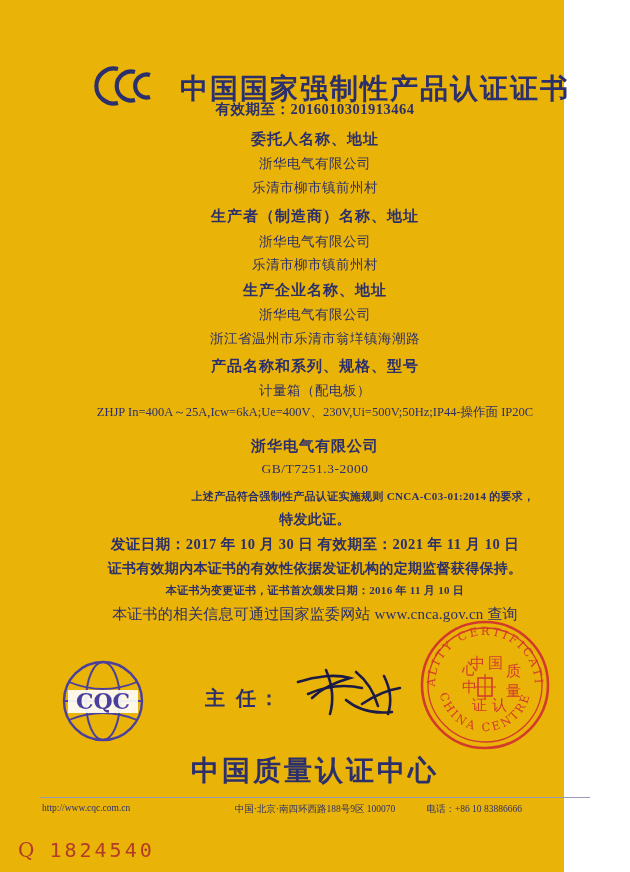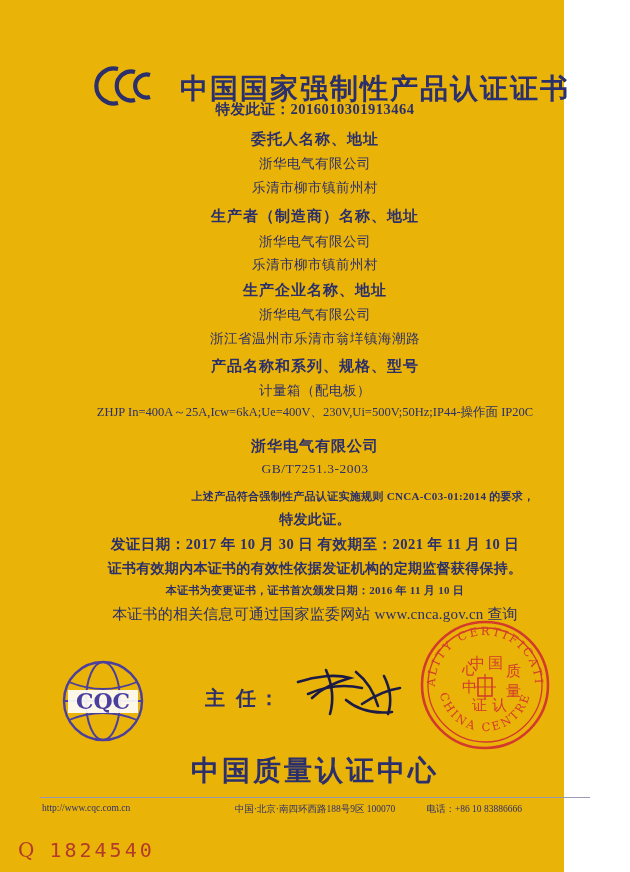--- a/index.html
+++ b/index.html
@@ -168,40 +168,40 @@
         <g fill="none" stroke="#2b2f6b" stroke-width="4.2">
           <path d="M30 7 A17.5 17.5 0 1 0 30 41"></path>
           <path d="M47 10 A14.5 14.5 0 1 0 47 38"></path>
           <path d="M62 13 A11.5 11.5 0 1 0 62 35"></path>
         </g>
       </svg>
     </div>
     <div class="main-title">中国国家强制性产品认证证书</div>
   </div>
 
-  <div class="line cert-no">特发此证：2016010301913464</div>
+  <div class="line cert-no">有效期至：2016010301913464</div>
 
   <div class="line h-sec r1">委托人名称、地址</div>
   <div class="line v-sec r2">浙华电气有限公司</div>
   <div class="line v-sec r3">乐清市柳市镇前州村</div>
 
   <div class="line h-sec r4">生产者（制造商）名称、地址</div>
   <div class="line v-sec r5">浙华电气有限公司</div>
   <div class="line v-sec r6">乐清市柳市镇前州村</div>
 
   <div class="line h-sec r7">生产企业名称、地址</div>
   <div class="line v-sec r8">浙华电气有限公司</div>
   <div class="line v-sec r9">浙江省温州市乐清市翁垟镇海潮路</div>
 
   <div class="line h-sec r10">产品名称和系列、规格、型号</div>
   <div class="line v-sec r11">计量箱（配电板）</div>
   <div class="line v-small r12">ZHJP In=400A～25A,Icw=6kA;Ue=400V、230V,Ui=500V;50Hz;IP44-操作面 IP20C</div>
 
   <div class="line h-sec r13">浙华电气有限公司</div>
-  <div class="line v-sec r14">GB/T7251.3-2003</div>
+  <div class="line v-sec r14">GB/T7251.3-2000</div>
 
   <div class="line para1">上述产品符合强制性产品认证实施规则 CNCA-C03-01:2014 的要求，</div>
   <div class="line para2">特发此证。</div>
 
   <div class="line dates">发证日期：2017 年 10 月 30 日     有效期至：2021 年 11 月 10 日</div>
   <div class="line note1">证书有效期内本证书的有效性依据发证机构的定期监督获得保持。</div>
   <div class="line note2">本证书为变更证书，证书首次颁发日期：2016 年 11 月 10 日</div>
   <div class="line note3">本证书的相关信息可通过国家监委网站 www.cnca.gov.cn 查询</div>
 
   <div class="cqc-logo">

